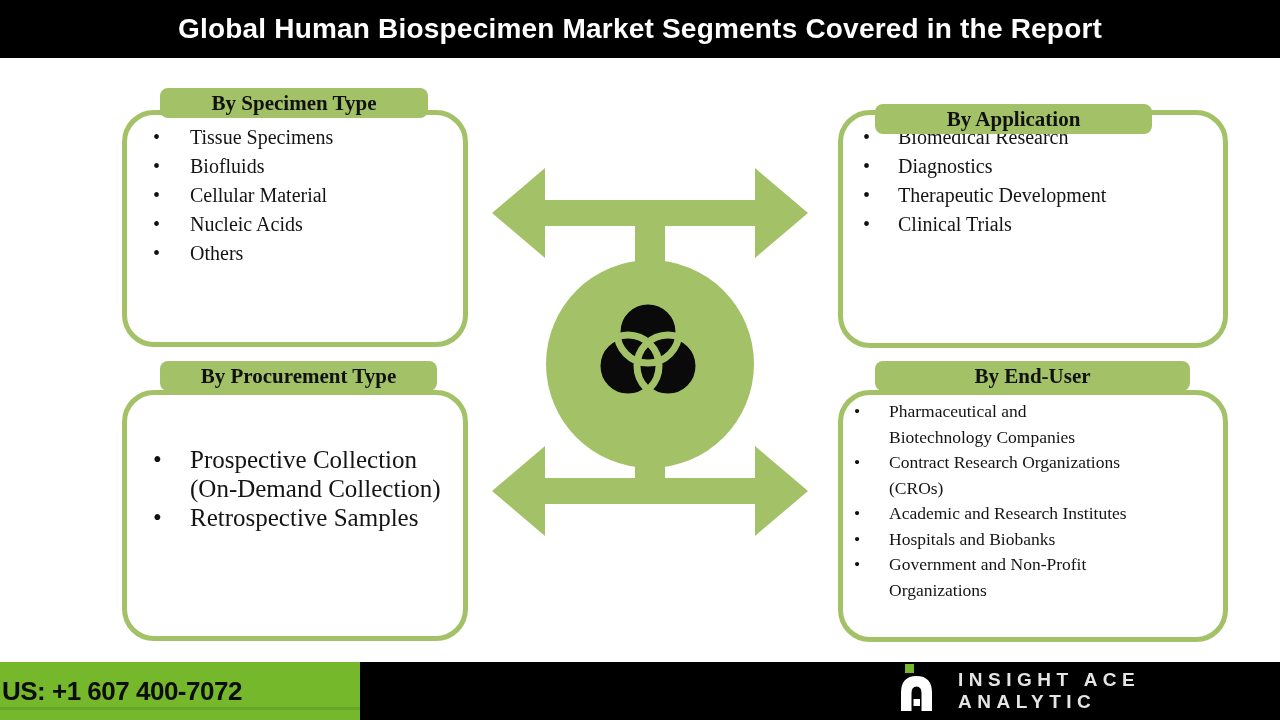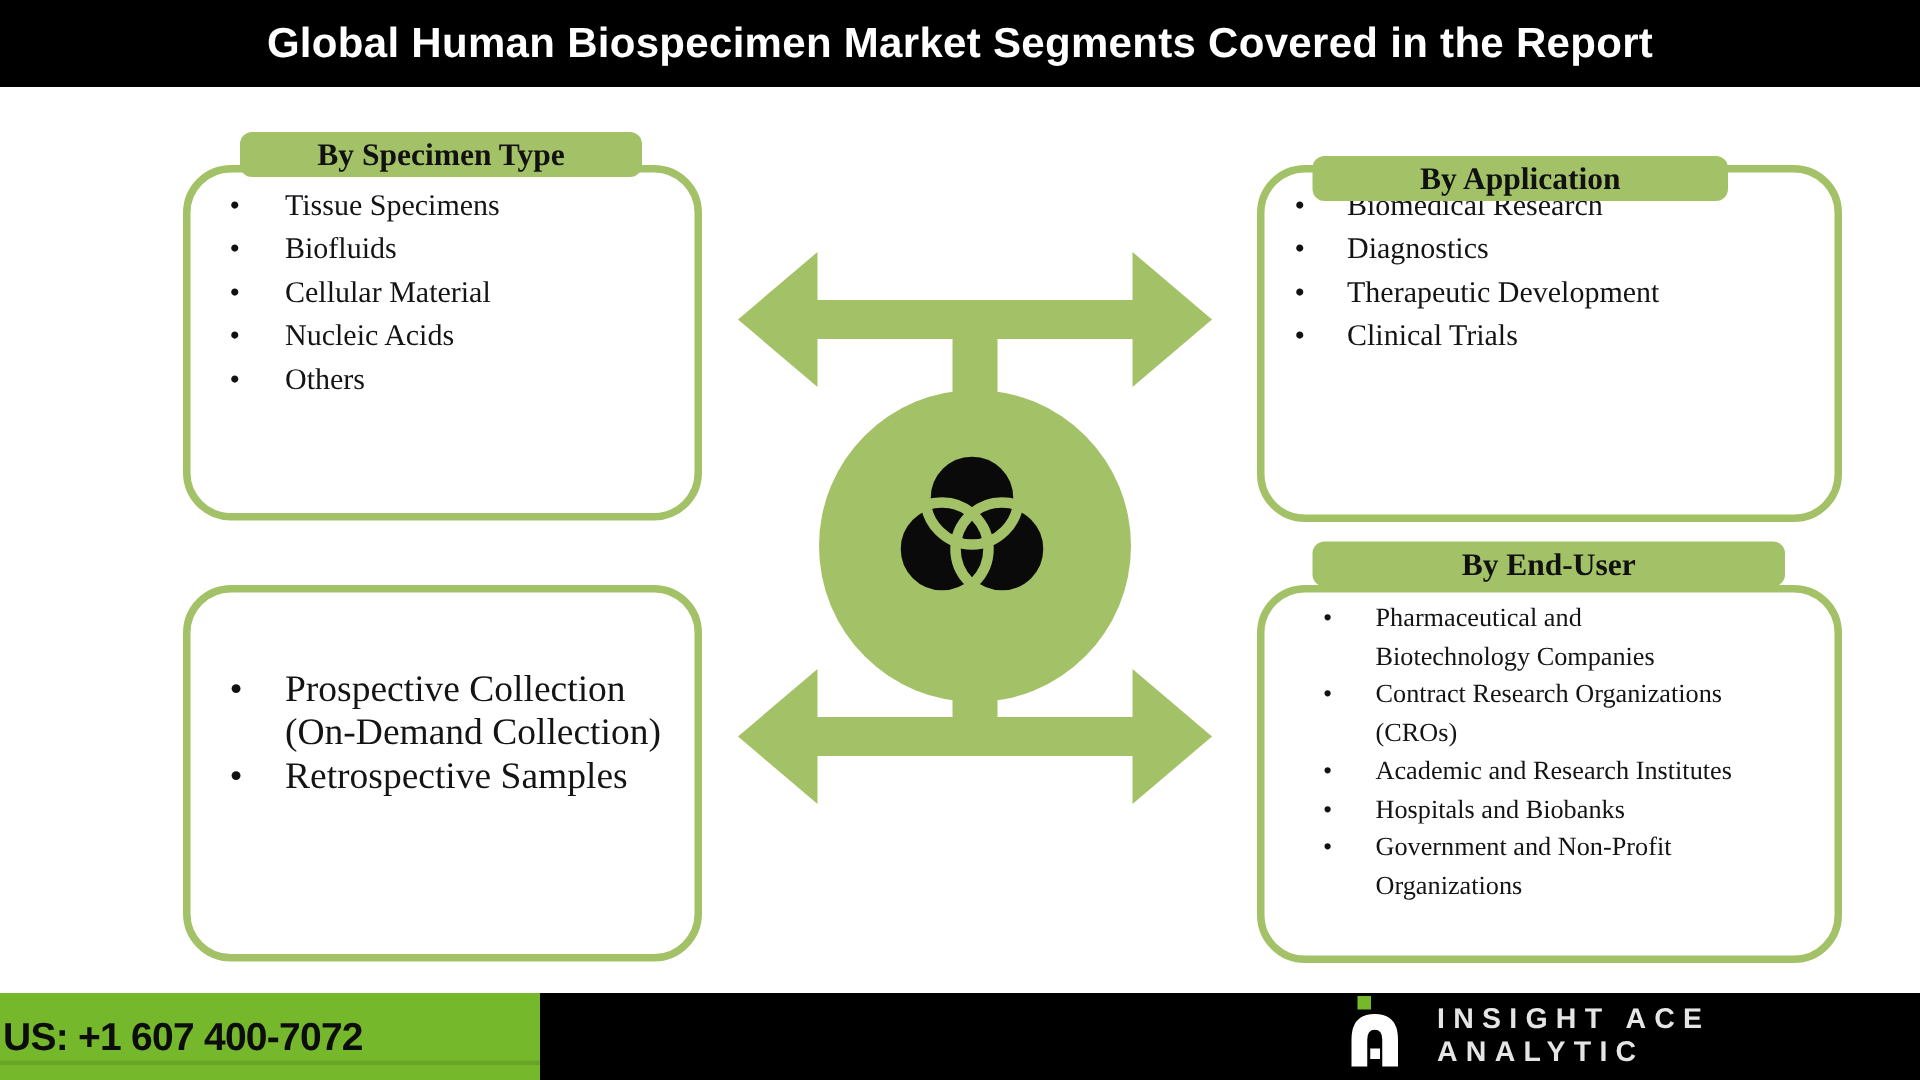--- a/index.html
+++ b/index.html
@@ -41,21 +41,21 @@
   .list-procurement li::before{left:-37px;}
 
   
   .box-application{left:838px;top:110px;width:390px;height:238px;}
   .tab-application{left:875px;top:104px;width:277px;text-align:right;}
   .list-application{top:8px;padding:0 12px 0 55px;font-size:20px;line-height:29px;}
   .list-application li::before{left:-35px;}
 
   .box-enduser{left:838px;top:390px;width:390px;height:252px;}
   .tab-enduser{left:875px;top:361px;width:315px;}
-  .list-enduser{top:4px;padding:0 12px 0 74px;font-size:17.5px;line-height:25.5px;}
+  .list-enduser{top:4px;padding:0 12px 0 46px;font-size:17.5px;line-height:25.5px;}
   .list-enduser li::before{left:-35px;}
 
   
   .center-graphic{position:absolute;left:0;top:0;width:1280px;height:720px;pointer-events:none;}
 
   
   .footer-bar{position:absolute;left:0;top:662px;width:1280px;height:58px;background:#000000;}
   .phone-badge{position:absolute;left:0;top:0;width:360px;height:58px;background:var(--footer-green);
                display:flex;align-items:center;padding-left:2px;}
   .phone-seam{position:absolute;left:0;top:45px;width:360px;height:3px;background:var(--seam-green);}
@@ -93,20 +93,23 @@
   </div>
   <div class="seg-box box-application">
     <ul class="seg-list list-application">
       <li>Biomedical Research</li>
       <li>Diagnostics</li>
       <li>Therapeutic Development</li>
       <li>Clinical Trials</li>
     </ul>
   </div>
 
+  <div class="seg-tab tab-procurement">
+    <span>By Procurement Type</span>
+  </div>
   <div class="seg-box box-procurement">
     <ul class="seg-list list-procurement">
       <li>Prospective Collection
 (On-Demand Collection)</li>
       <li>Retrospective Samples</li>
     </ul>
   </div>
 
   <div class="seg-tab tab-enduser">
     <span>By End-User</span>

